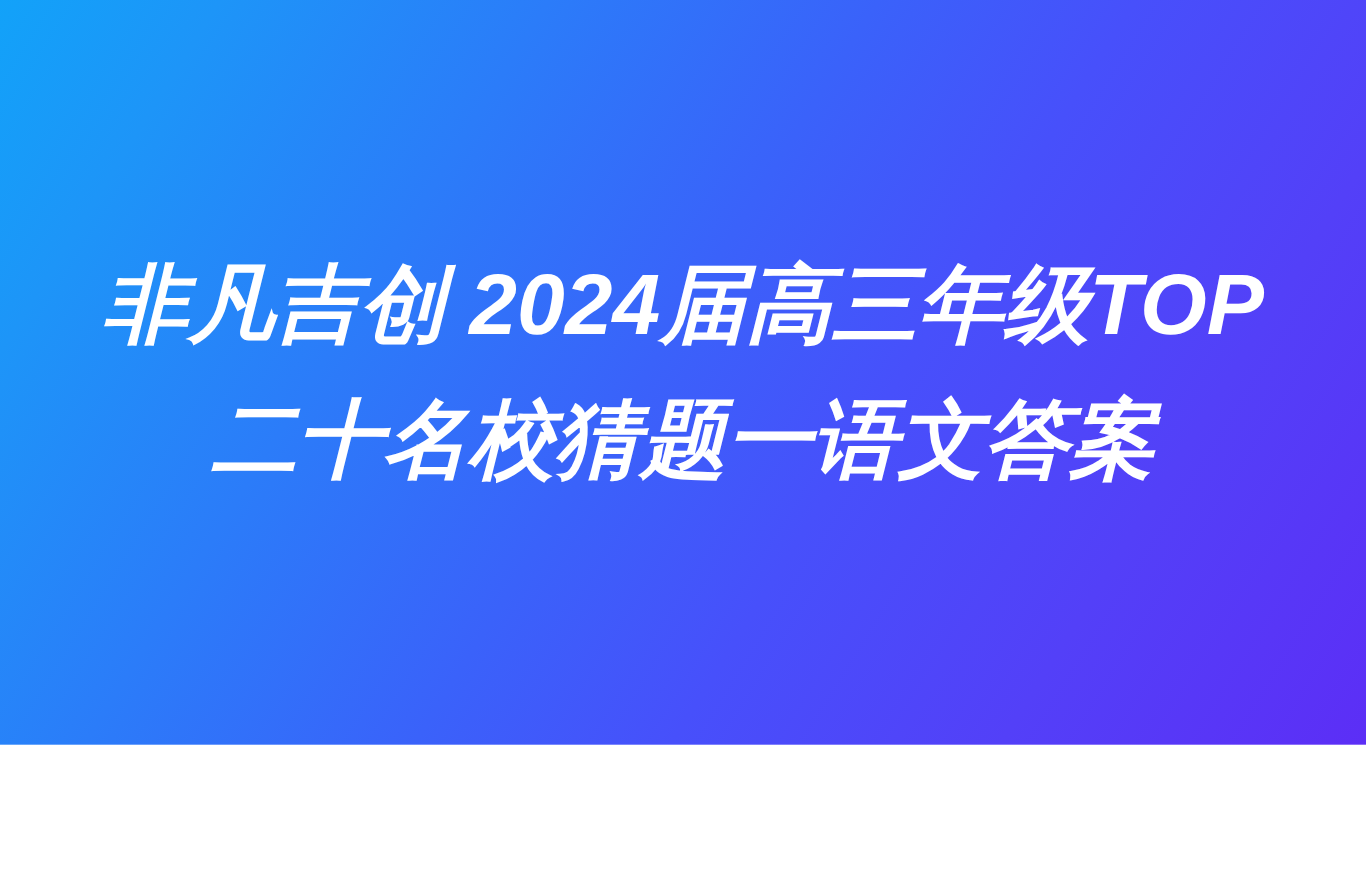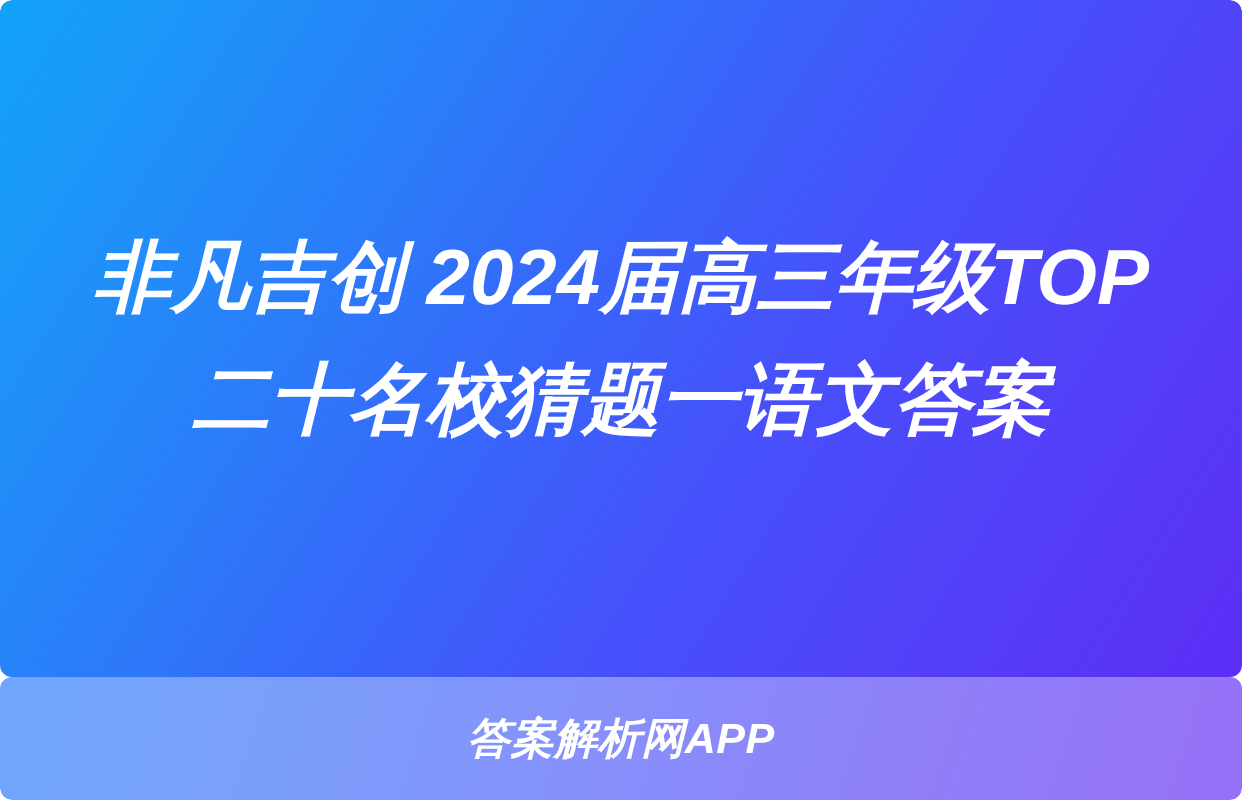--- a/index.html
+++ b/index.html
@@ -1,15 +1,15 @@
 <!DOCTYPE html>
 <html><head>
 <meta charset="utf-8">
 <style>
-  * { margin: 0; padding: 0; box-sizing: border-box; border-radius: 12px; }
+  * { margin: 0; padding: 0; box-sizing: border-box; }
 
   html, body {
     width: 1242px;
     height: 800px;
     overflow: hidden;
     background: #ffffff;
   }
 
   #poster {
     position: relative;
@@ -83,17 +83,14 @@
 </style>
 </head>
 <body>
 
 <div id="poster">
 
   <div id="hero">
     <div id="hero-title">非凡吉创 2024届高三年级TOP二十名校猜题一语文答案</div>
   </div>
 
-  <div id="footer">
-    <div id="footer-brand">答案解析网APP</div>
-  </div>
 
 </div>
 
 </body></html>

